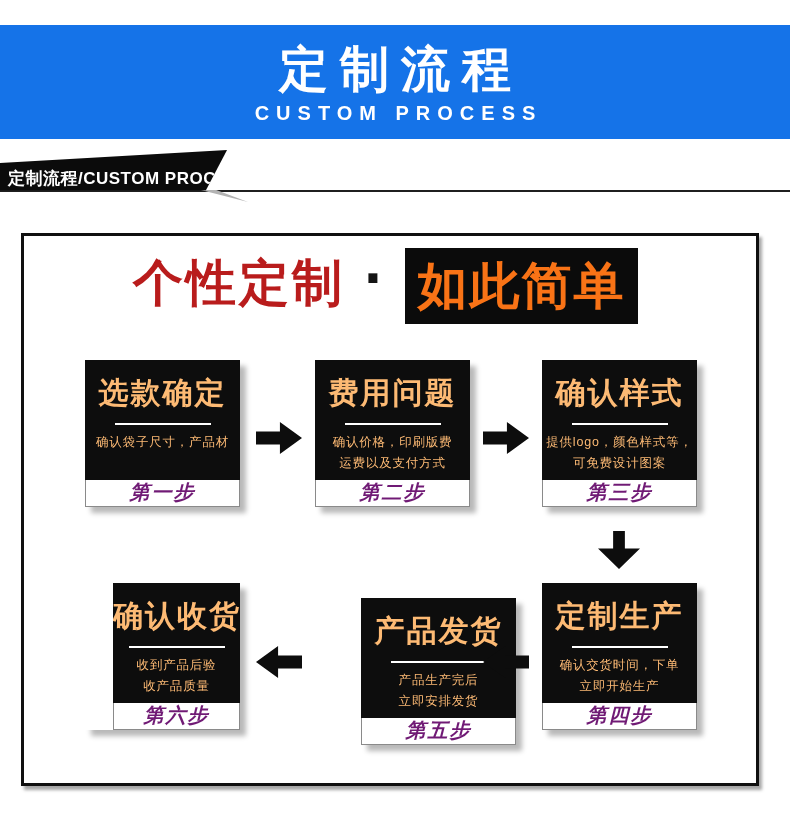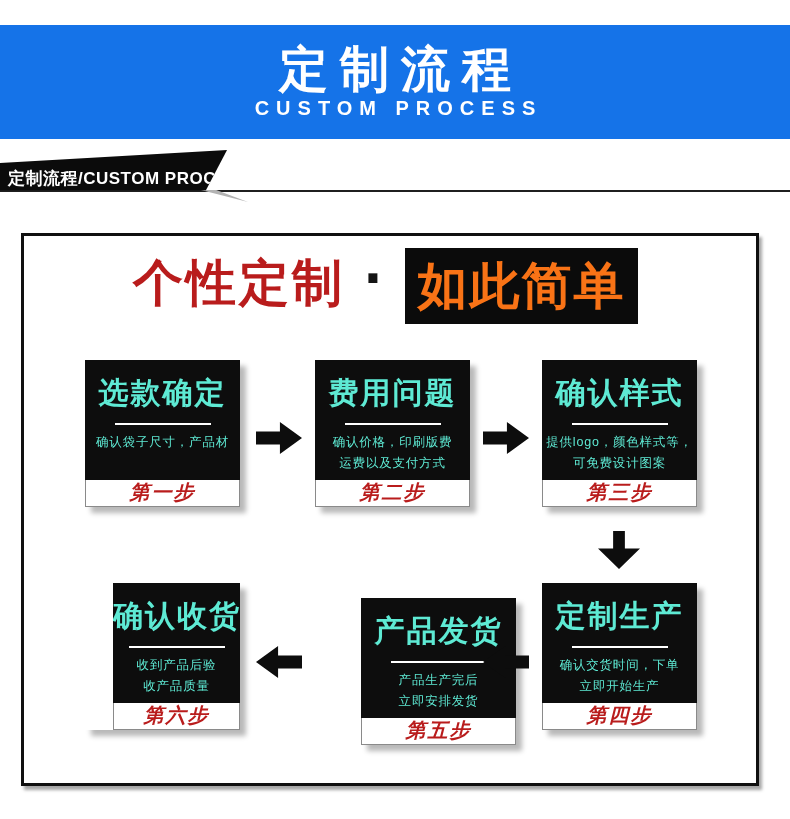--- a/index.html
+++ b/index.html
@@ -12,21 +12,21 @@
   
   .banner {
     position:absolute; left:0; top:25px; width:790px; height:114px;
     background:#1573e8; color:#ffffff; text-align:center;
   }
   .banner-title {
     padding-top:16px; font-size:49px; font-weight:bold;
     letter-spacing:12px; text-indent:12px; line-height:56px;
   }
   .banner-sub {
-    font-size:20px; font-weight:bold;
+    margin-top:5px; font-size:20px; font-weight:bold;
     letter-spacing:7px; text-indent:7px;
   }
 
   
   .ribbon-line { position:absolute; left:0; top:190px; width:790px; height:2px; background:#1f1f1f; }
   .ribbon-shadow {
     position:absolute; left:200px; top:189px; width:48px; height:13px;
     background:#b3b3b3; clip-path:polygon(2% 8%, 100% 100%, 34% 8%);
   }
   .ribbon {
@@ -56,27 +56,27 @@
     color:#141414; line-height:76px;
   }
   .headline-boxed {
     position:absolute; left:381px; top:12px; width:233px; height:76px;
     background:#0b0b0b; color:#f97316; font-size:50px; font-weight:bold;
     text-align:center; line-height:76px; letter-spacing:2px; white-space:nowrap;
   }
 
   
   .step-box { position:absolute; width:155px; box-shadow:6px 6px 5px rgba(0,0,0,0.28); }
-  .step-black { background:#0d0d0d; height:120px; color:#5eead4; text-align:center; overflow:hidden; }
+  .step-black { background:#0d0d0d; height:120px; color:#fdba74; text-align:center; overflow:hidden; }
   .step-title { padding-top:13px; font-size:30px; font-weight:bold; letter-spacing:2px; white-space:nowrap; }
   .step-divider { width:96px; height:2px; background:#ffffff; margin:9px auto 7px; }
   .step-desc { font-size:12.5px; line-height:21px; letter-spacing:0.8px; white-space:nowrap; }
   .step-strip {
     height:27px; background:#ffffff; border:1px solid #8a8a8a; border-top:none;
-    text-align:center; color:#b91c1c; font-size:20px; line-height:25px; font-weight:bold;
+    text-align:center; color:#701a75; font-size:20px; line-height:25px; font-weight:bold;
     font-style:italic; font-family:"DejaVu Serif","Liberation Serif",serif;
     letter-spacing:2px;
   }
   .pos-b1 { left:61px;  top:124px; }
   .pos-b2 { left:291px; top:124px; }
   .pos-b3 { left:518px; top:124px; }
   .pos-b6 { left:61px;  top:347px;padding-left:28px; }
   .pos-b5 { left:291px; top:362px;margin-left:46px; }
   .pos-b4 { left:518px; top:347px; }
 

